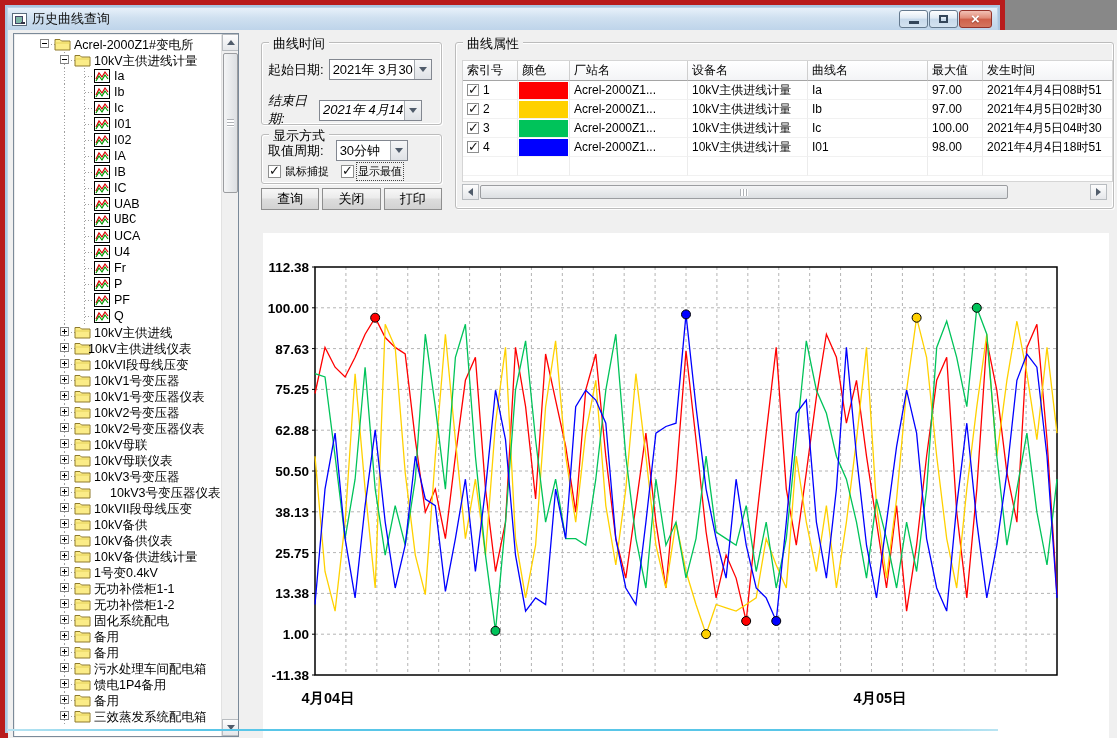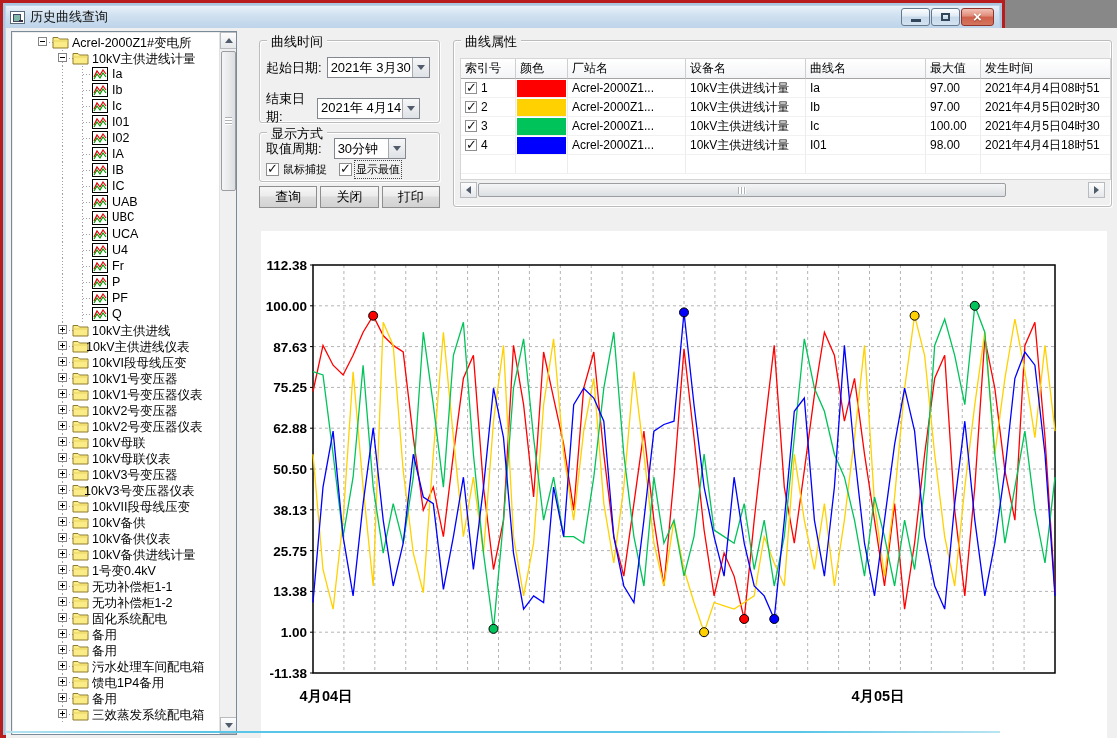--- a/index.html
+++ b/index.html
@@ -1,18 +1,18 @@
 <!DOCTYPE html>
 <html><head>
 <meta charset="utf-8">
 <style>
   * { box-sizing: border-box; margin:0; padding:0; font-family:"Liberation Sans","DejaVu Sans",sans-serif; }
   html,body { background:#888; }
   .window { position:relative; width:1005px; height:738px; background:#bdd3e8;
-            border:3px solid #b91c1c; box-shadow:inset 0 0 0 2px #aac6e0; }
+            border:5px solid #b91c1c; box-shadow:inset 0 0 0 2px #aac6e0; }
   .window::after{content:"";position:absolute;left:2px;right:2px;bottom:2px;height:2px;
             background:linear-gradient(90deg,#b9e4f2,#59c6e8 20%,#59c6e8 80%,#b9e4f2);}
   
   .titlebar{position:absolute;left:3px;top:3px;right:3px;height:22px;
             background:linear-gradient(#e8f1fa,#cfe0f0 45%,#bed4ea);display:flex;align-items:center;}
   .app-icon{width:15px;height:13px;margin:0 5px 0 4px;background:#fff;border:1px solid #5a6b7c;position:relative;}
   .app-icon::before{content:"";position:absolute;left:2px;top:2px;width:6px;height:6px;background:#7fb8a8;border:1px solid #446;}
   .app-icon::after{content:"";position:absolute;right:1px;bottom:1px;width:4px;height:2px;background:#334;}
   .title-text{font-size:13px;color:#111;}
   .winbtns{position:absolute;right:5px;top:2px;display:flex;gap:1px;}
@@ -405,21 +405,21 @@
             <span class="tlabel" style="left: 80px;">10kV3号变压器</span>
           </div>
           <div class="trow">
             <span class="guide" style="left: 50px;"></span>
             <span class="hstub" style="left: 51px;"></span>
             <span class="exp plus" style="left: 46px;"></span>
             <span class="ticon" style="left: 60px;"><svg width="17" height="13" viewBox="0 0 17 13">
                 <path d="M1 3.5 L1 1.5 L6 1.5 L7.5 3 L16 3 L16 12 L1 12 Z" fill="#FBEC88" stroke="#8f7b2c" stroke-width="1"></path>
                 <path d="M1 5 L16 5" stroke="#e6d25a" stroke-width="1"></path>
               </svg></span>
-            <span class="tlabel" style="left: 72px;">10kV3号变压器仪表</span>
+            <span class="tlabel" style="left: 96px;">10kV3号变压器仪表</span>
           </div>
           <div class="trow">
             <span class="guide" style="left: 50px;"></span>
             <span class="hstub" style="left: 51px;"></span>
             <span class="exp plus" style="left: 46px;"></span>
             <span class="ticon" style="left: 60px;"><svg width="17" height="13" viewBox="0 0 17 13">
                 <path d="M1 3.5 L1 1.5 L6 1.5 L7.5 3 L16 3 L16 12 L1 12 Z" fill="#FBEC88" stroke="#8f7b2c" stroke-width="1"></path>
                 <path d="M1 5 L16 5" stroke="#e6d25a" stroke-width="1"></path>
               </svg></span>
             <span class="tlabel" style="left: 80px;">10kVII段母线压变</span>
@@ -572,21 +572,21 @@
       <span class="gtitle">曲线时间</span>
       <div class="frow" style="left:6px;top:16px;right:5px;">
         <span>起始日期:</span>
         <div class="combo" style="width:103px;margin-left:5px;">
           <span class="combo-text">2021年 3月30</span>
           <span class="combo-btn">
               <span class="tri-down"></span>
             </span>
         </div>
       </div>
-      <div class="frow" style="left:6px;top:49px;right:19px;">
+      <div class="frow" style="left:6px;top:49px;right:19px;font-style:italic;">
         <span>结束日期:</span>
         <div class="combo" style="width:103px;margin-left:5px;">
           <span class="combo-text">2021年 4月14</span>
           <span class="combo-btn">
               <span class="tri-down"></span>
             </span>
         </div>
       </div>
     </div>
 

